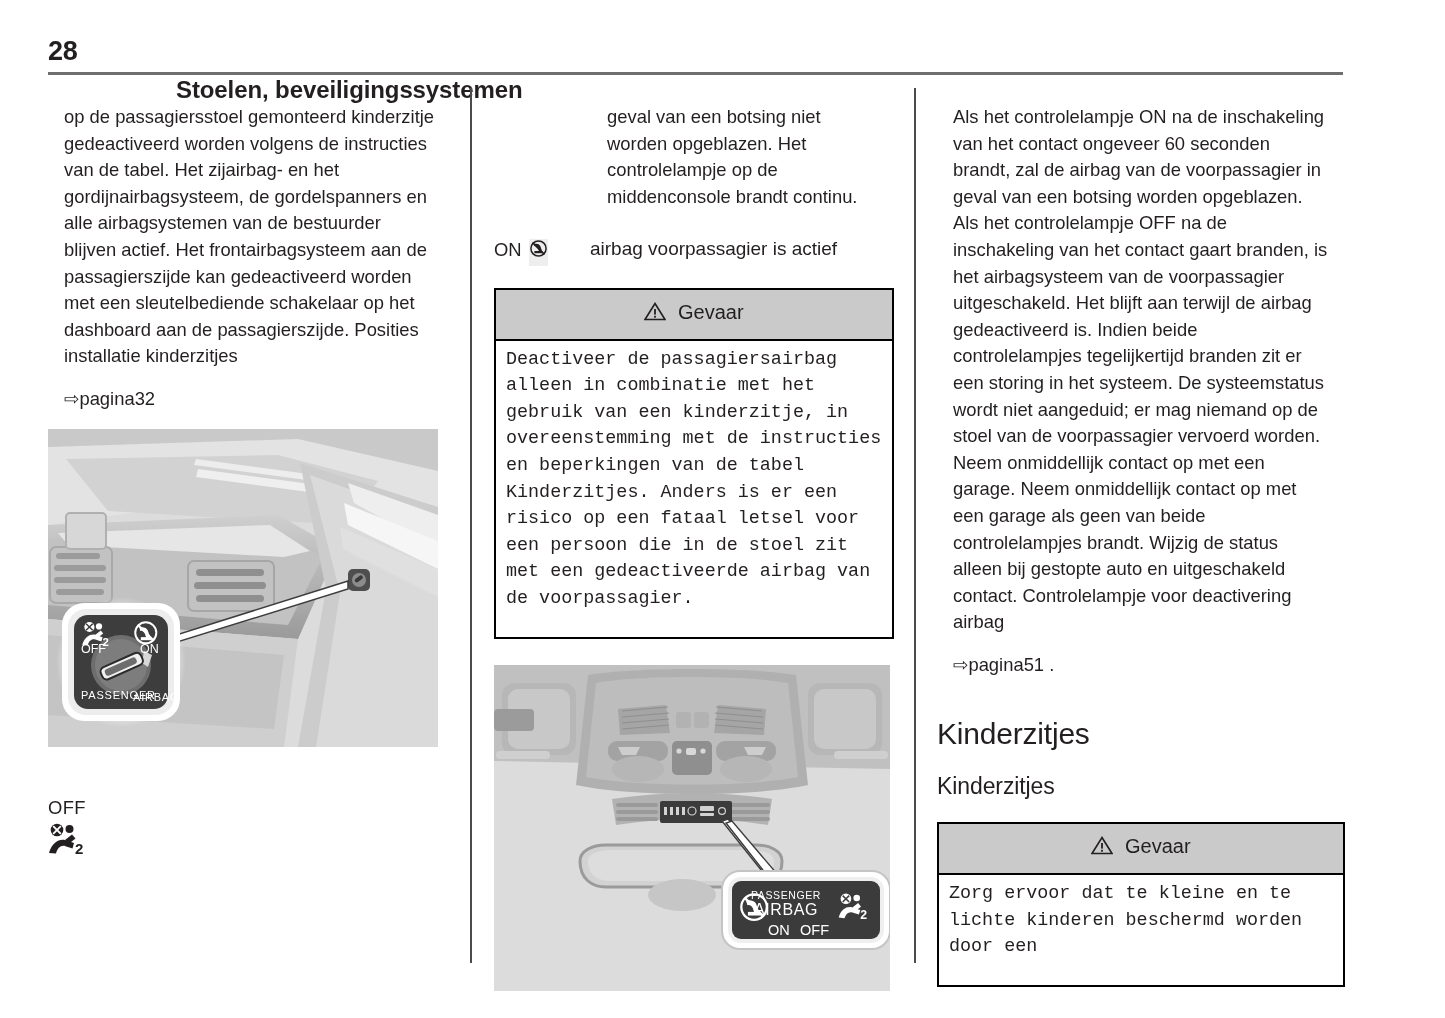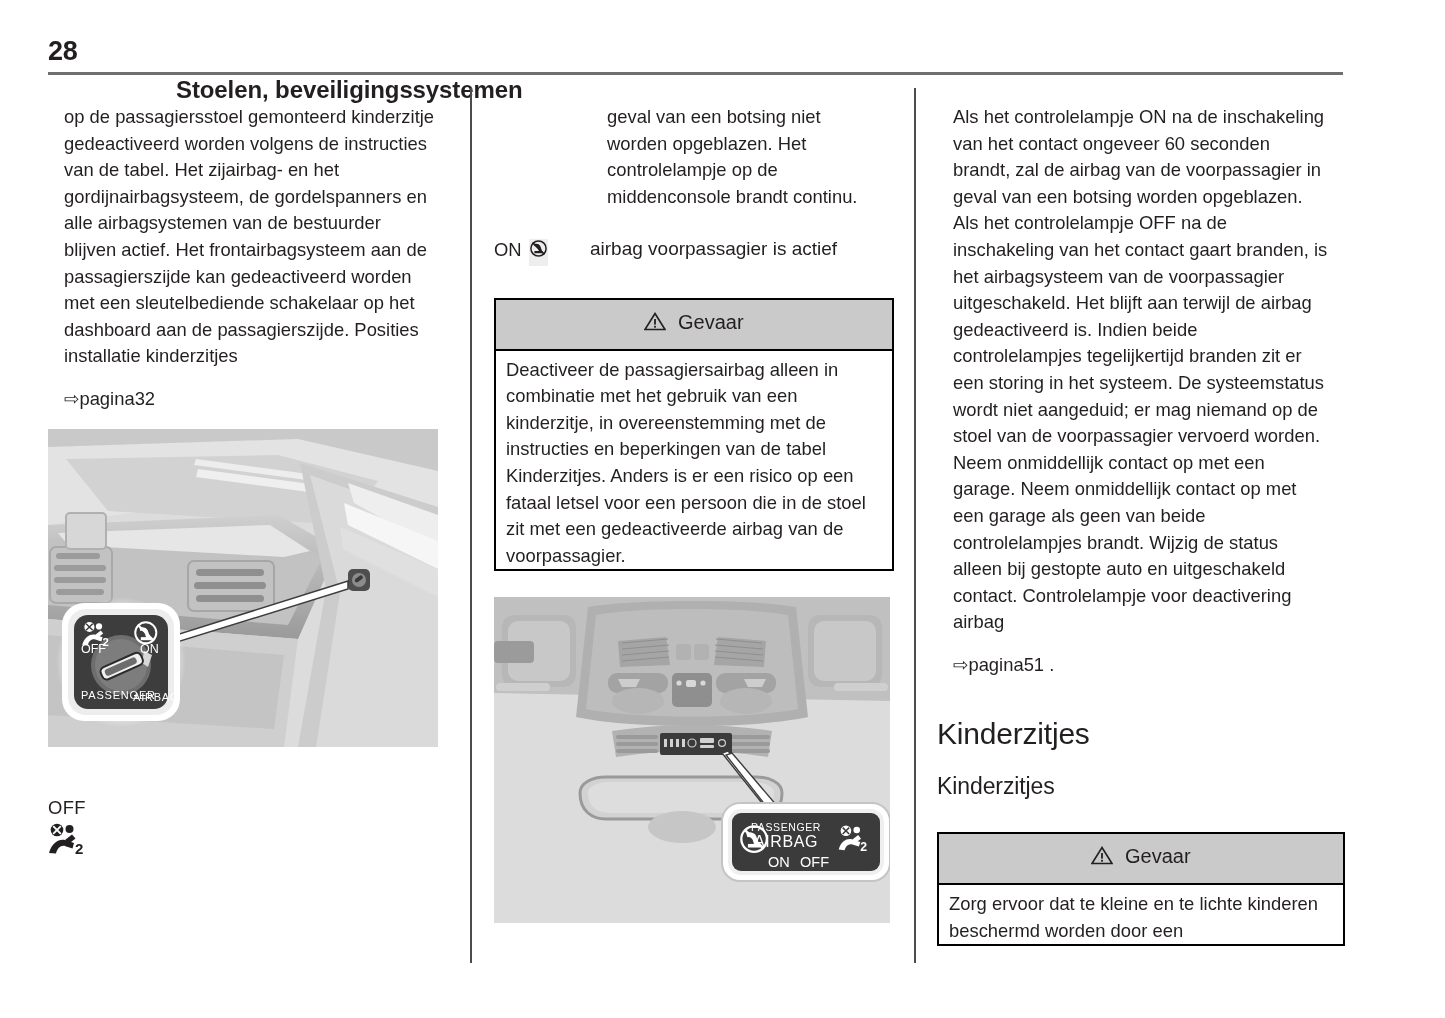--- a/index.html
+++ b/index.html
@@ -47,28 +47,28 @@
   .defrow .term{width:96px;flex:none;font-size:18.4px;line-height:26.6px;}
   .defrow .desc{flex:1;font-size:19px;line-height:26.6px;}
   .term .kw{display:block;letter-spacing:0.4px;}
   .term .kw-inline{display:inline-block;vertical-align:middle;}
 
   
   .icon-airbag-off{display:block;margin-top:2px;}
   .icon-on-small{display:inline-block;vertical-align:-3px;margin-left:2px;background:#eeeeee;}
 
   
-  .warnbox{border:2px solid #000;margin-top:32px;}
+  .warnbox{border:2px solid #000;margin-top:22px;}
   .warnbox .wb-head{
     background:#cacaca;border-bottom:2px solid #000;
     text-align:center;padding:9px 0 11px 0;
     font-size:20px;
   }
   .warnbox .wb-head .wtri{vertical-align:-2px;margin-right:6px;}
-  .warnbox .wb-body{padding:6px 10px 0 10px;font-size:18.4px;line-height:26.6px;}
+  .warnbox .wb-body{padding:6px 10px 24px 10px;font-size:18.4px;line-height:26.6px;font-family:Liberation Mono, monospace;}
 
   
   h1.h-main{
     font-size:30px;font-weight:normal;margin:38px 0 0 0;line-height:36px;
     letter-spacing:-0.2px;
   }
   h2.h-sub{
     font-size:23px;font-weight:normal;margin:20px 0 0 0;line-height:28px;
     letter-spacing:-0.1px;
   }

